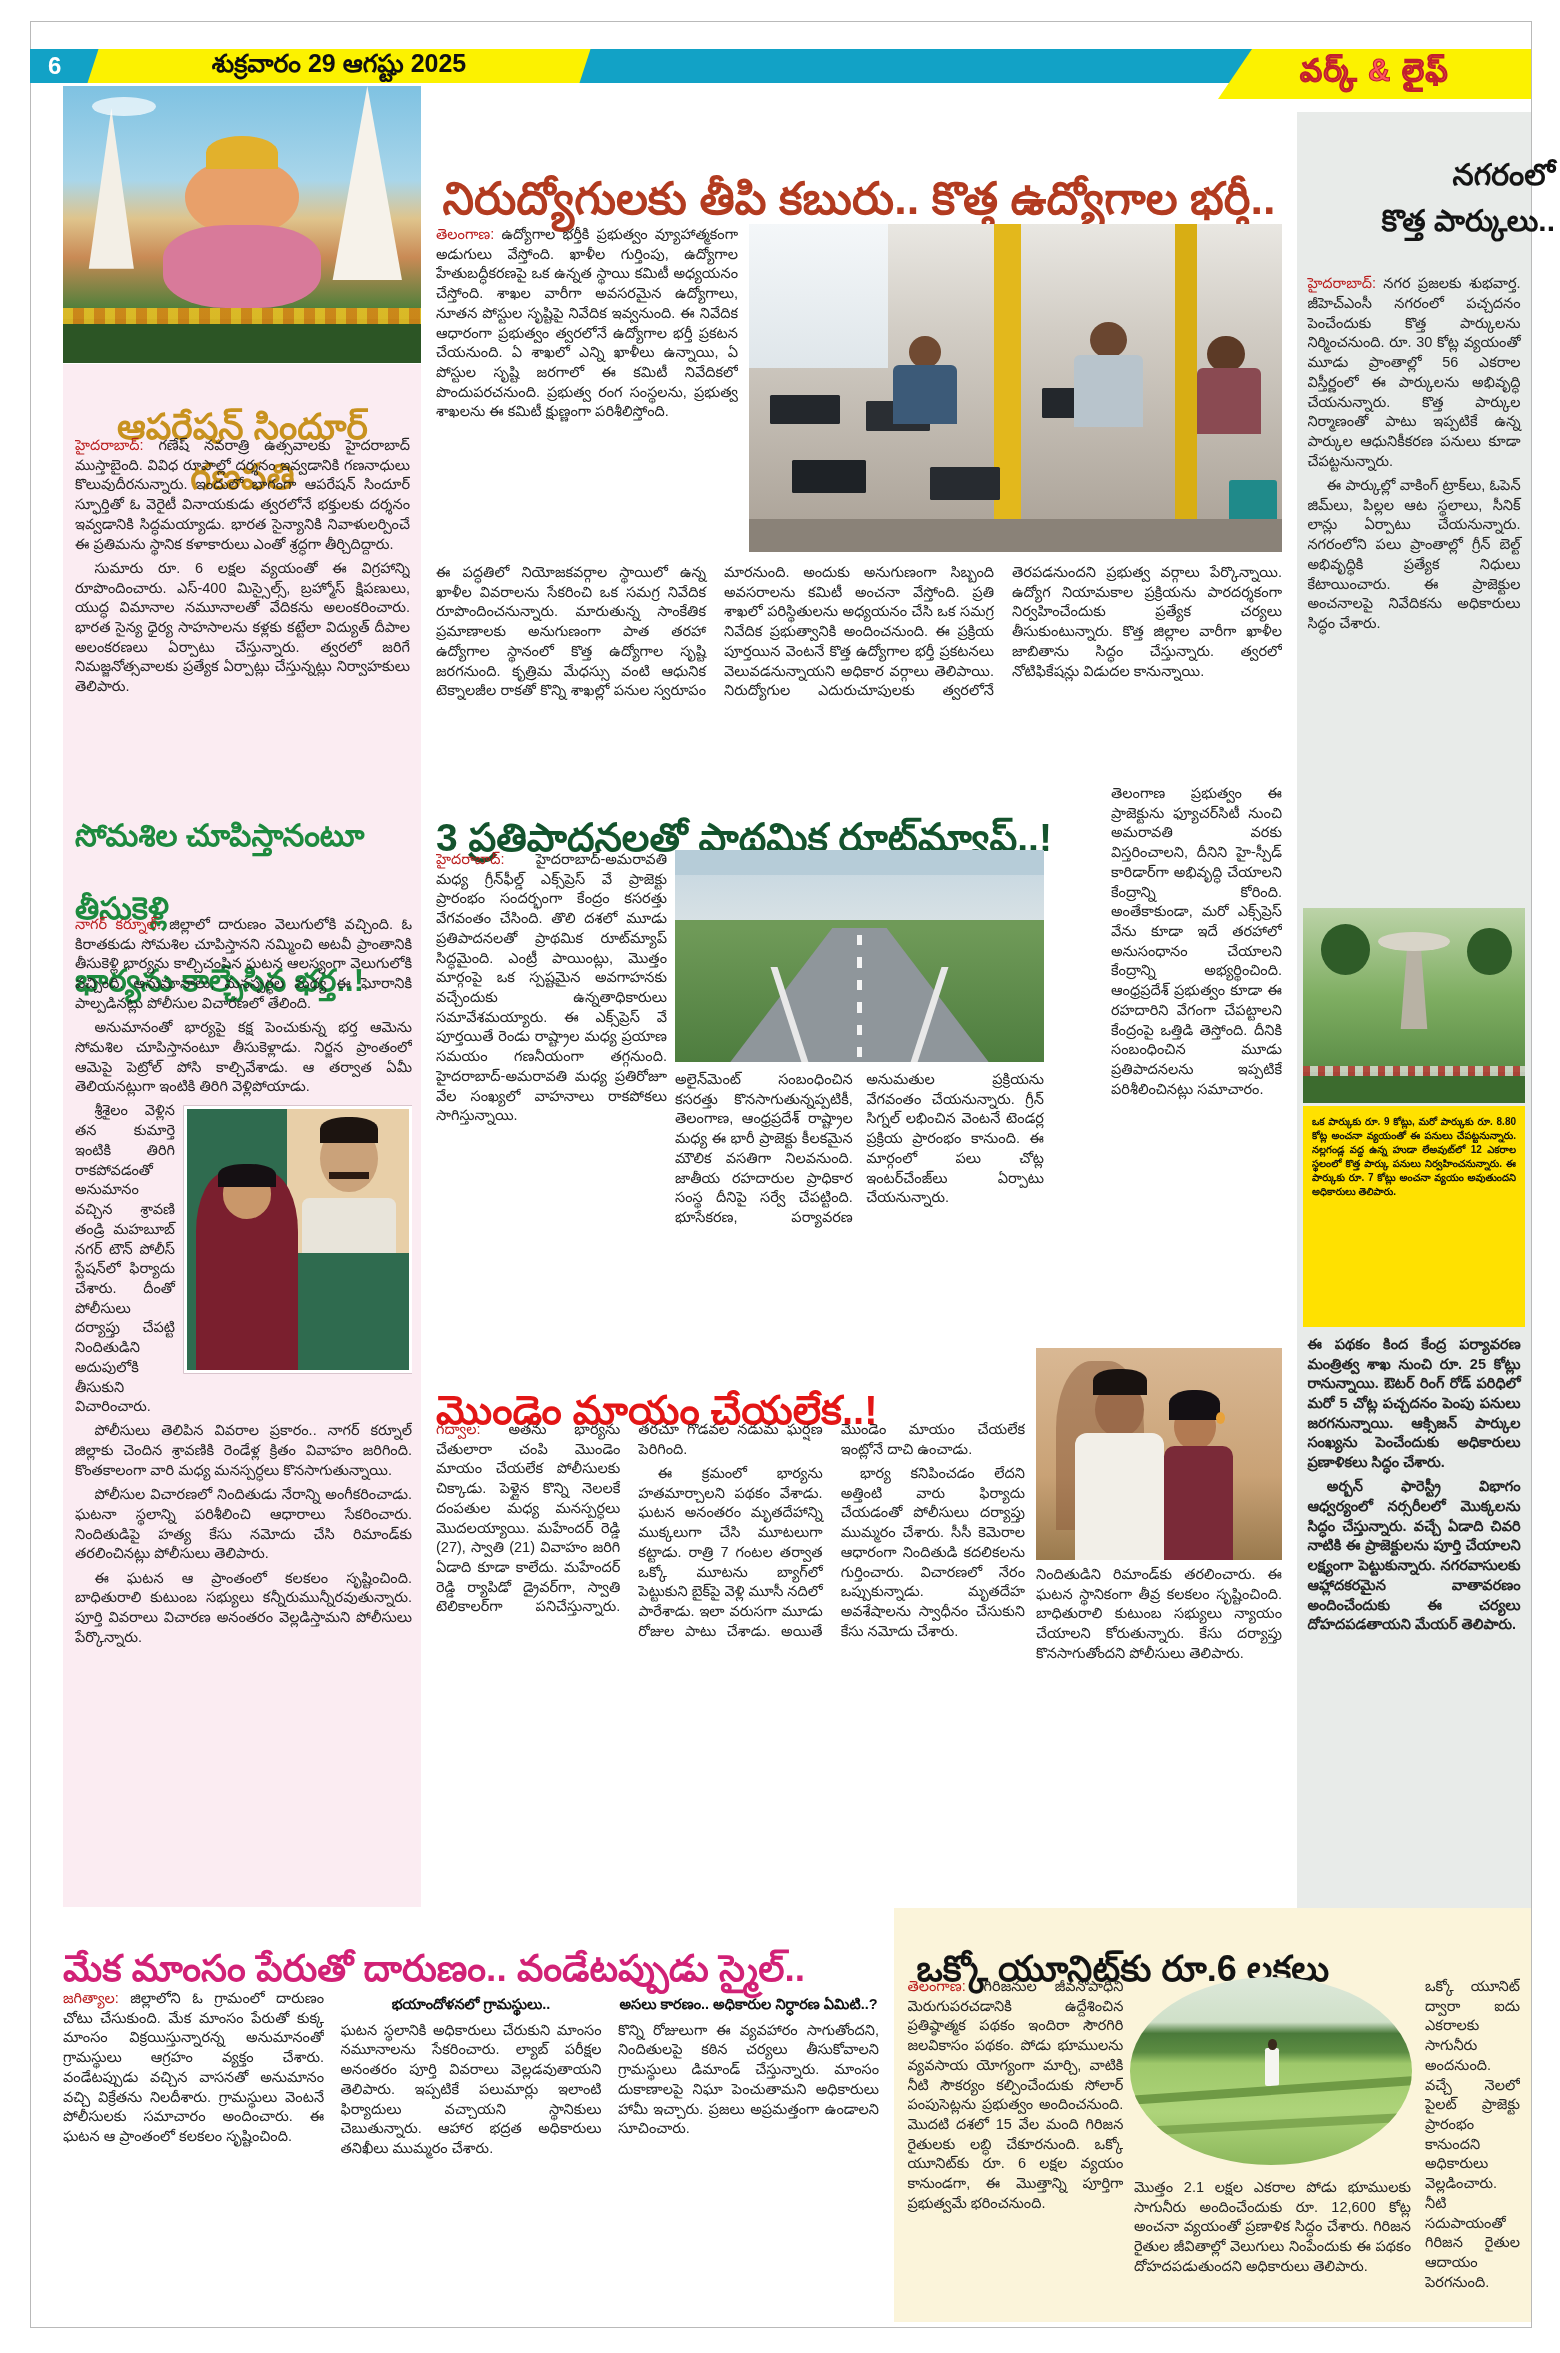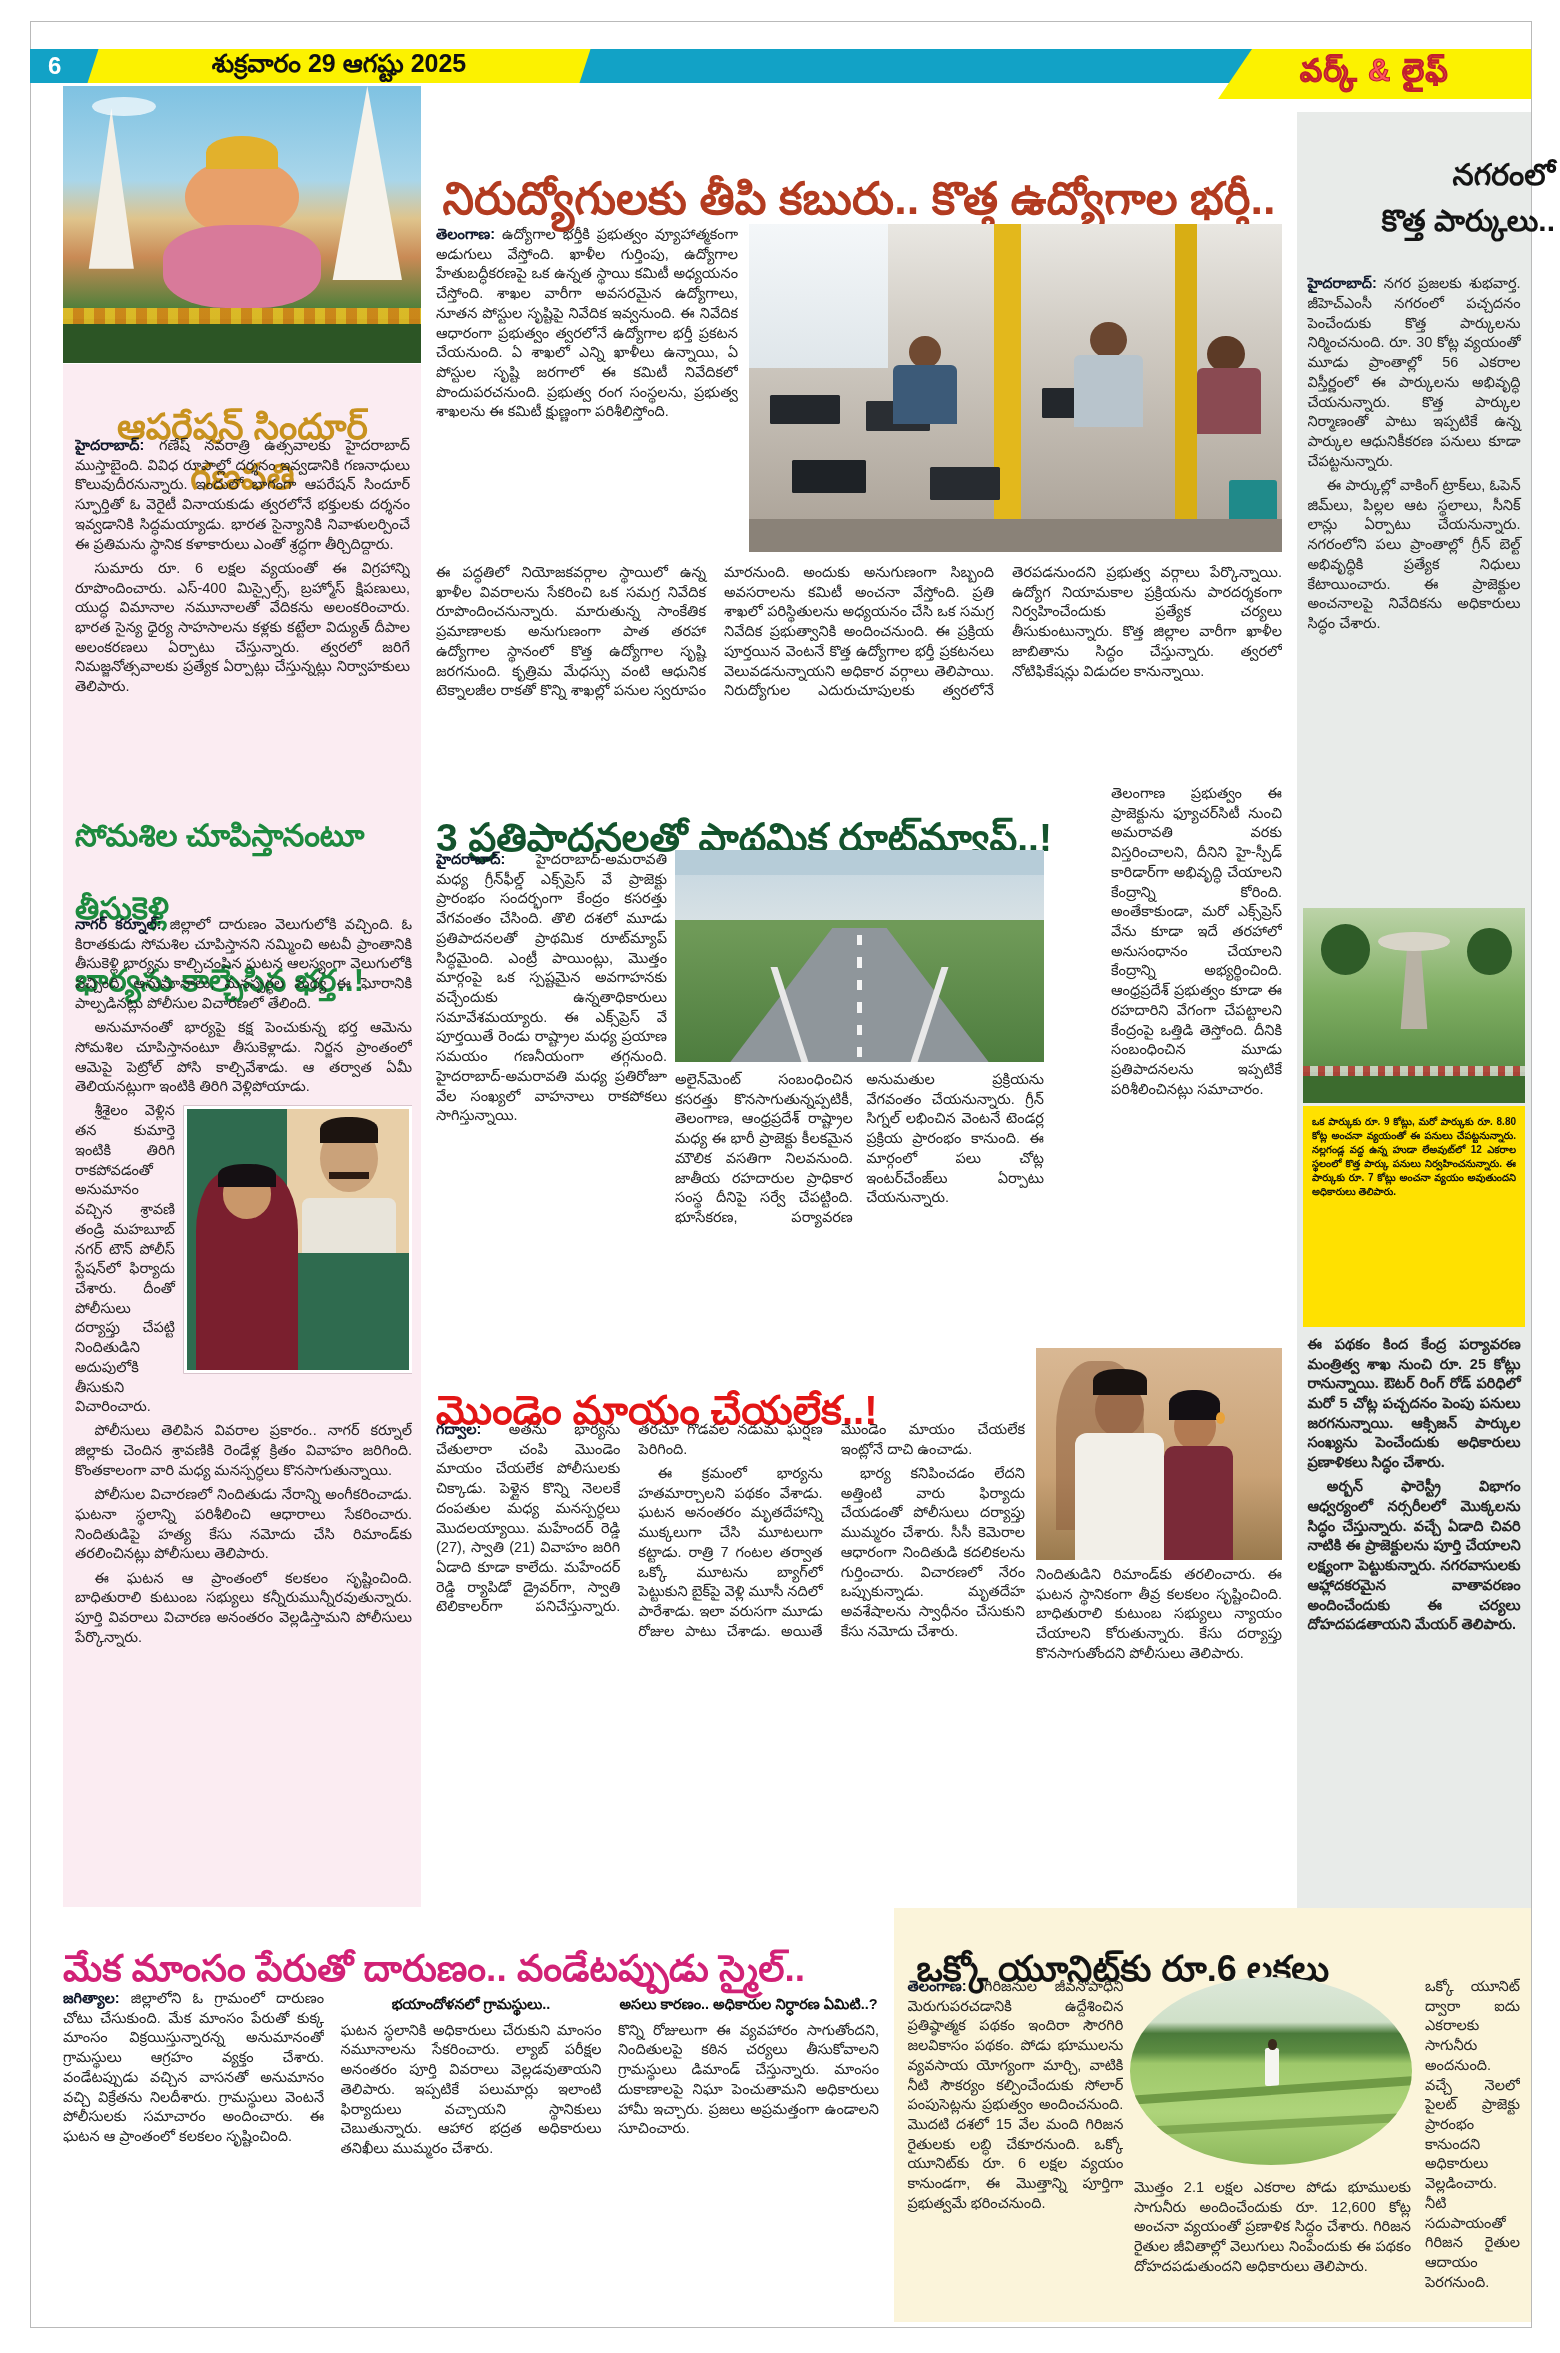--- a/index.html
+++ b/index.html
@@ -18,21 +18,21 @@
   #logobox{position:absolute;left:693px;top:-28px;width:253px;height:64px;background:#fff;text-align:center;z-index:5;}
   #license{font-size:6.7px;color:#666;padding-top:1.5px;}
   #mastword{font-size:31px;font-weight:bold;color:#2b37a0;line-height:1.0;letter-spacing:0.7px;}
   #newsbadge{font-size:9.7px;font-weight:bold;color:#2b37a0;border:1.5px solid #2b37a0;border-radius:50%;padding:3px 2.2px;margin-left:3px;vertical-align:middle;}
   #editorline{font-size:9px;color:#333;}
 
   
   .body-text{font-size:14.5px;line-height:1.36;color:#222;text-align:justify;overflow:hidden;}
   .para{margin:0 0 4.5px 0;text-indent:19.4px;}
   .para.first{text-indent:0;}
-  .dateline{color:#0f172a;font-weight:bold;}
+  .dateline{color:#b91c1c;font-weight:normal;}
   .cols3{column-count:3;column-gap:18px;}
   .cols2{column-count:2;column-gap:13.4px;}
   .subhead{font-weight:bold;color:#111;text-align:center;text-indent:0;margin:6px 0;}
 
   
   #main-headline{position:absolute;left:436px;top:145px;width:846px;height:71px;font-size:45px;font-weight:bold;color:#b23b20;text-align:center;line-height:1.05;}
   #gold-headline{position:absolute;left:71px;top:376px;width:343px;font-size:36px;font-weight:bold;color:#c8921f;text-align:center;}
   #green-headline{position:absolute;left:75px;top:774px;width:335px;font-size:31px;font-weight:bold;color:#1d8a3e;line-height:2.35;}
   #route-headline{position:absolute;left:436px;top:784px;width:663px;height:58px;font-size:39px;font-weight:bold;color:#14532d;}
   #mondem-headline{position:absolute;left:436px;top:1355px;width:589px;height:58px;font-size:40px;font-weight:bold;color:#e31616;}

